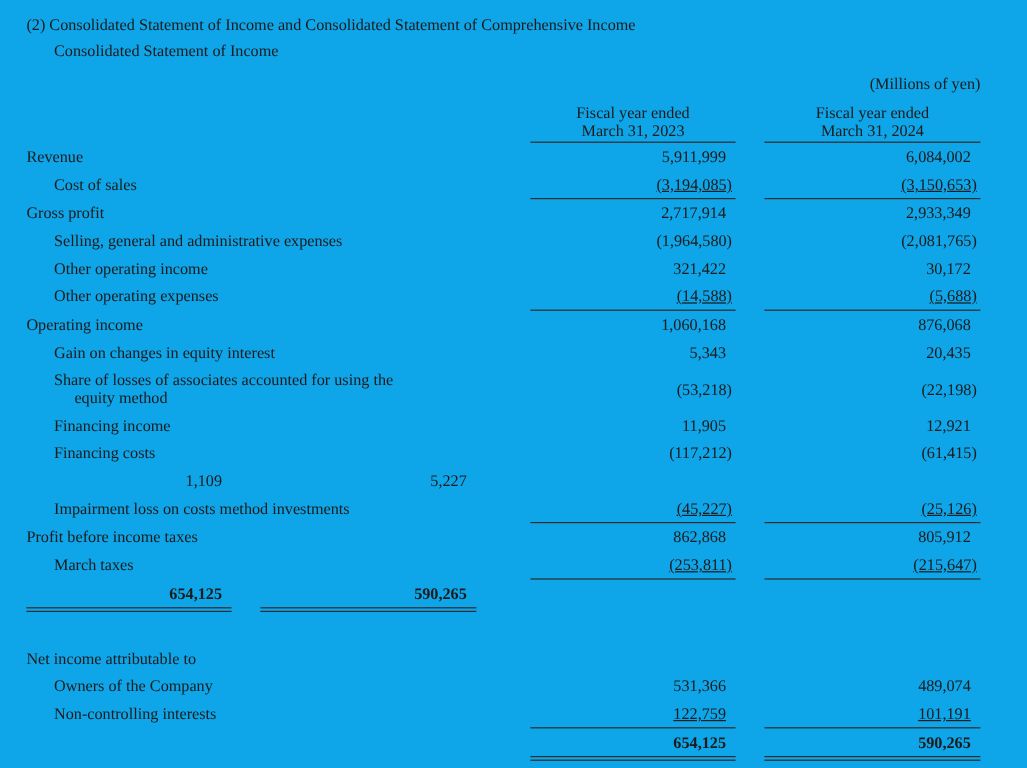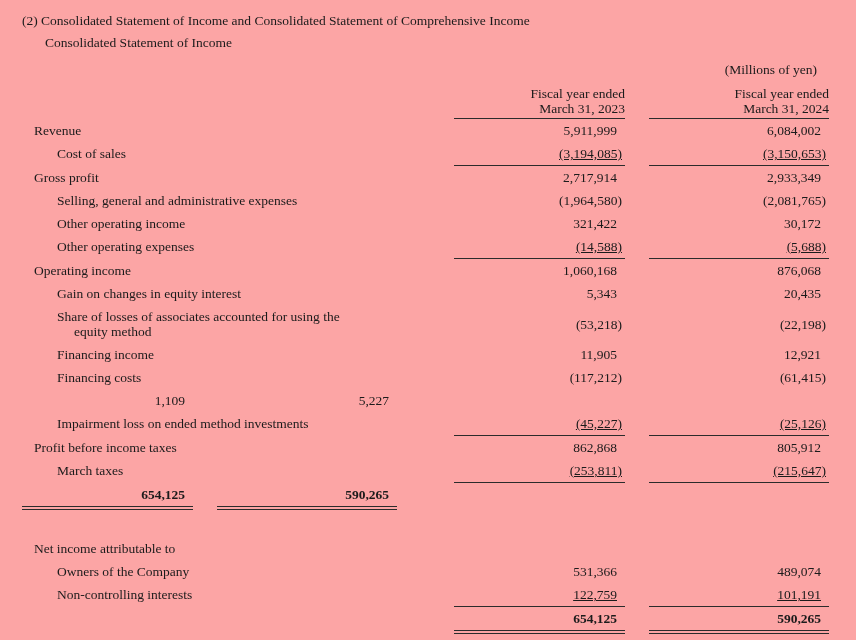--- a/index.html
+++ b/index.html
@@ -1,50 +1,50 @@
 <!DOCTYPE html>
 <html><head>
 <meta charset="utf-8">
 <style>
   * { margin: 0; padding: 0; box-sizing: border-box; }
   html, body { background: #ffffff; }
   .page {
     width: 856px; height: 640px;
-    background: #fca5a5; color: #1b1b1b;
+    background: #0ea5e9; color: #1b1b1b;
     font-family: "Liberation Serif", "DejaVu Serif", serif;
     font-size: 13.5px;
     padding: 10px 39px 0 22px;
     overflow: hidden;
   }
   .title-line1 { line-height: 22px; }
   .title-line2 { line-height: 22px; padding-left: 23px; font-family: Liberation Serif, serif; }
   .units-note { text-align: right; line-height: 16px; margin-top: 8px; }
   .table { margin-top: 6px; }
   .row { display: flex; align-items: stretch; }
   .cell { line-height: 15px; padding-top: 4px; padding-bottom: 4px; }
-  .label { width: 420px; flex: none; margin-left: 12px; }
+  .label { width: 420px; flex: none; }
   .label.indent1 { padding-left: 23px; }
   .label-line2 { padding-left: 17px; }
   .gap { width: 24px; flex: none; }
   .c1 { width: 171px; flex: none; }
   .c2 { width: 180px; flex: none; }
   .val {
     text-align: right;
     display: flex; align-items: center; justify-content: flex-end;
     padding-right: 3px;
   }
   .val.pos { padding-right: 8px; }
   .u-single { border-bottom: 1.5px solid #2b2b2b; text-decoration: underline; }
   .u-double { border-bottom: 4px double #2b2b2b; font-weight: bold; }
   .header-cell {
     text-align: center;
     border-bottom: 1.5px solid #2b2b2b;
     padding-top: 2px; padding-bottom: 2px;
   }
-  .header-cell div { line-height: 15px; text-align: right; }
+  .header-cell div { line-height: 15px; }
   .spacer-row { height: 27px; }
   sup { font-size: 9px; line-height: 0; vertical-align: super; }
 </style>
 </head>
 <body>
 
 <div class="page">
 
   <div class="title-line1">(2) Consolidated Statement of Income and Consolidated Statement of Comprehensive Income</div>
   <div class="title-line2">Consolidated Statement of Income</div>
@@ -132,21 +132,21 @@
           <div class="cell val c1">(117,212)</div>
           <div class="gap"></div>
           <div class="cell val c2">(61,415)</div>
         </div>
         <div class="row">
           <div class="cell val c1 pos">1,109</div>
           <div class="gap"></div>
           <div class="cell val c2 pos">5,227</div>
         </div>
         <div class="row">
-          <div class="cell label indent1"><span>Impairment loss on ended method investments</span></div>
+          <div class="cell label indent1"><span>Impairment loss on costs method investments</span></div>
           <div class="cell val c1 u-single">(45,227)</div>
           <div class="gap"></div>
           <div class="cell val c2 u-single">(25,126)</div>
         </div>
         <div class="row">
           <div class="cell label"><span>Profit before income taxes</span></div>
           <div class="cell val c1 pos">862,868</div>
           <div class="gap"></div>
           <div class="cell val c2 pos">805,912</div>
         </div>

